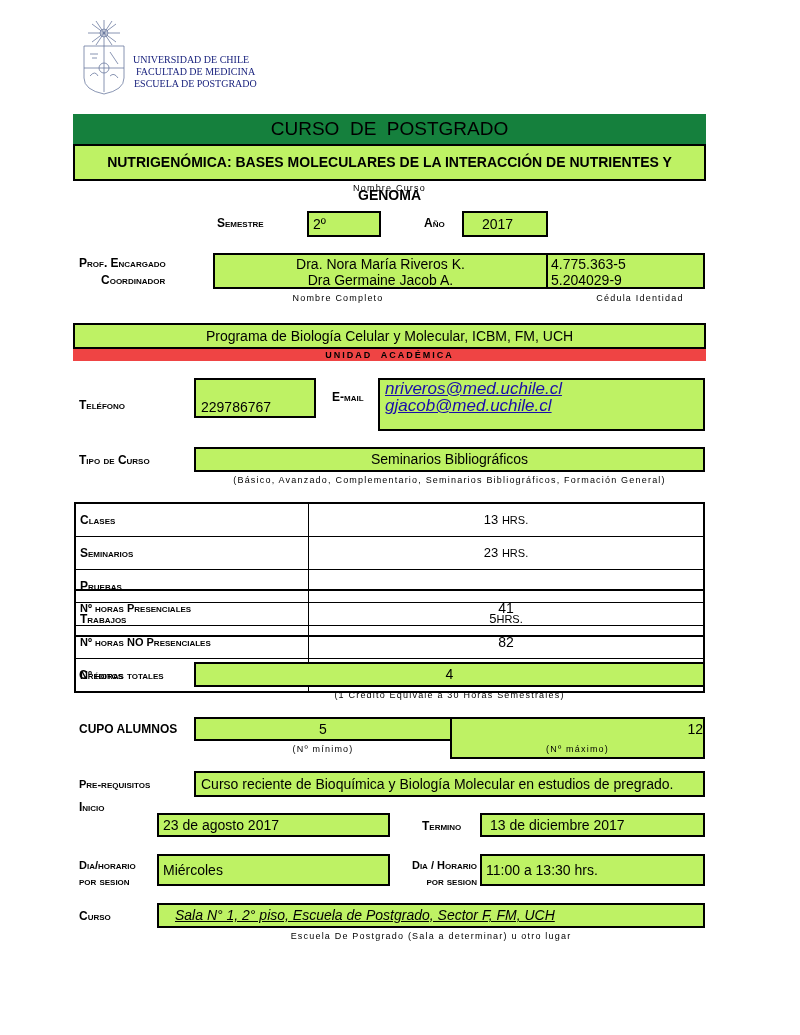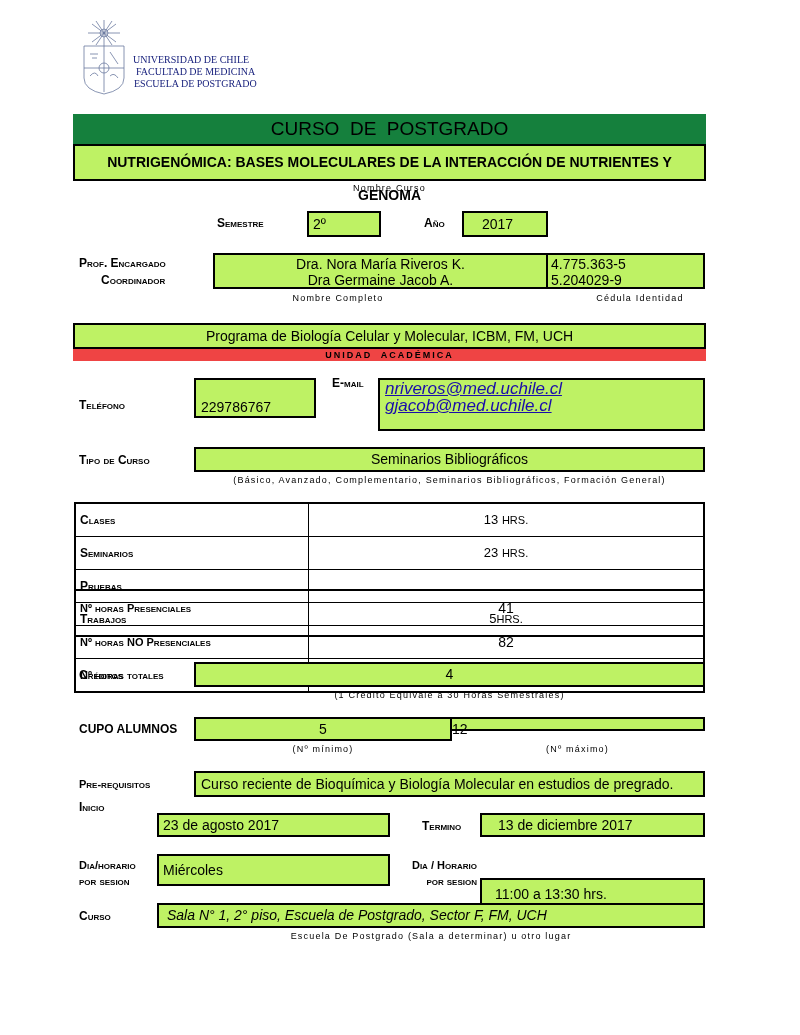--- a/index.html
+++ b/index.html
@@ -78,21 +78,21 @@
 
 <div class="box" style="left:73px;top:323px;width:633px;height:26px;text-align:center;font-size:14px;line-height:22px;">
   <span>Programa de Biología Celular y Molecular, ICBM, FM, UCH</span>
 </div>
 <div class="abs" style="left:73px;top:349px;width:633px;height:12px;background:#ef4444;text-align:center;font-size:9px;font-weight:bold;letter-spacing:2px;line-height:12px;white-space:pre;">UNIDAD  ACADÉMICA</div>
 
 <div class="lbl" style="left:79px;top:398px;">Teléfono</div>
 <div class="box" style="left:194px;top:378px;width:122px;height:40px;padding:18px 5px 0;">
   <span class="val">229786767</span>
 </div>
-<div class="lbl" style="left:332px;top:376px;">E-mail</div>
+<div class="lbl" style="left:332px;top:390px;">E-mail</div>
 <div class="box" style="left:378px;top:378px;width:327px;height:53px;padding:0 5px;font-size:17px;line-height:17px;">
   <div><a class="mail">nriveros@med.uchile.cl</a></div>
   <div><a class="mail">gjacob@med.uchile.cl</a></div>
 </div>
 
 <div class="lbl" style="left:79px;top:453px;">Tipo de Curso</div>
 <div class="box" style="left:194px;top:447px;width:511px;height:25px;text-align:center;font-size:14px;line-height:21px;">
   <span>Seminarios Bibliográficos</span>
 </div>
 <div class="cap" style="left:194px;top:475px;width:511px;">(Básico, Avanzado, Complementario, Seminarios Bibliográficos, Formación General)</div>
@@ -138,52 +138,52 @@
 <div class="lbl" style="left:79px;top:668px;">Créditos</div>
 <div class="box" style="left:194px;top:662px;width:511px;height:25px;text-align:center;font-size:14px;line-height:21px;">
   <span>4</span>
 </div>
 <div class="cap" style="left:194px;top:690px;width:511px;">(1 Crédito Equivale a 30 Horas Semestrales)</div>
 
 <div class="lbl" style="left:79px;top:722px;font-variant:normal;">CUPO ALUMNOS</div>
 <div class="box" style="left:194px;top:717px;width:258px;height:24px;text-align:center;font-size:14px;line-height:20px;">
   <span>5</span>
 </div>
-<div class="box" style="left:450px;top:717px;width:255px;height:14px;text-align:left;font-size:14px;line-height:20px;">
+<div class="box" style="left:450px;top:717px;width:255px;height:42px;text-align:right;font-size:14px;line-height:20px;">
   <span>12</span>
 </div>
 <div class="cap" style="left:194px;top:744px;width:258px;">(Nº mínimo)</div>
 <div class="cap" style="left:450px;top:744px;width:255px;">(Nº máximo)</div>
 
 <div class="lbl" style="left:79px;top:778px;font-size:11px;">Pre-requisitos</div>
 <div class="box" style="left:194px;top:771px;width:511px;height:26px;padding:0 5px;font-size:14px;line-height:22px;">
   <span>Curso reciente de Bioquímica y Biología Molecular en estudios de pregrado.</span>
 </div>
 
 <div class="lbl" style="left:79px;top:800px;">Inicio</div>
 <div class="box" style="left:157px;top:813px;width:233px;height:24px;padding:0 4px;font-size:14px;line-height:20px;">
   <span>23 de agosto 2017</span>
 </div>
 <div class="lbl" style="left:422px;top:819px;">Termino</div>
-<div class="box" style="left:480px;top:813px;width:225px;height:24px;padding:0 16px;font-size:14px;line-height:20px;">
+<div class="box" style="left:480px;top:813px;width:225px;height:24px;padding:0 8px;font-size:14px;line-height:20px;">
   <span>13 de diciembre 2017</span>
 </div>
 
 <div class="lbl" style="left:79px;top:857px;font-size:11px;line-height:16px;">
   <div>Dia/horario</div>
   <div>por sesion</div>
 </div>
 <div class="box" style="left:157px;top:854px;width:233px;height:32px;padding:0 4px;font-size:14px;line-height:28px;">
   <span>Miércoles</span>
 </div>
 <div class="lbl" style="left:395px;top:857px;width:82px;text-align:right;font-size:11px;line-height:16px;">
   <div>Dia / Horario</div>
   <div>por sesion</div>
 </div>
-<div class="box" style="left:480px;top:854px;width:225px;height:32px;padding:0 13px;font-size:14px;line-height:28px;margin-top:24px;">
+<div class="box" style="left:480px;top:854px;width:225px;height:32px;padding:0 4px;font-size:14px;line-height:28px;">
   <span>11:00 a 13:30 hrs.</span>
 </div>
 
 <div class="lbl" style="left:79px;top:909px;">Curso</div>
-<div class="box" style="left:157px;top:903px;width:548px;height:25px;padding:0 8px;font-size:14px;line-height:21px;font-style:italic;">
+<div class="box" style="left:157px;top:903px;width:548px;height:25px;padding:0 16px;font-size:14px;line-height:21px;font-style:italic;text-decoration:underline;">
   <span>Sala N° 1, 2° piso, Escuela de Postgrado, Sector F, FM, UCH</span>
 </div>
 <div class="cap" style="left:157px;top:931px;width:548px;">Escuela De Postgrado (Sala a determinar) u otro lugar</div>
 
 </body></html>

